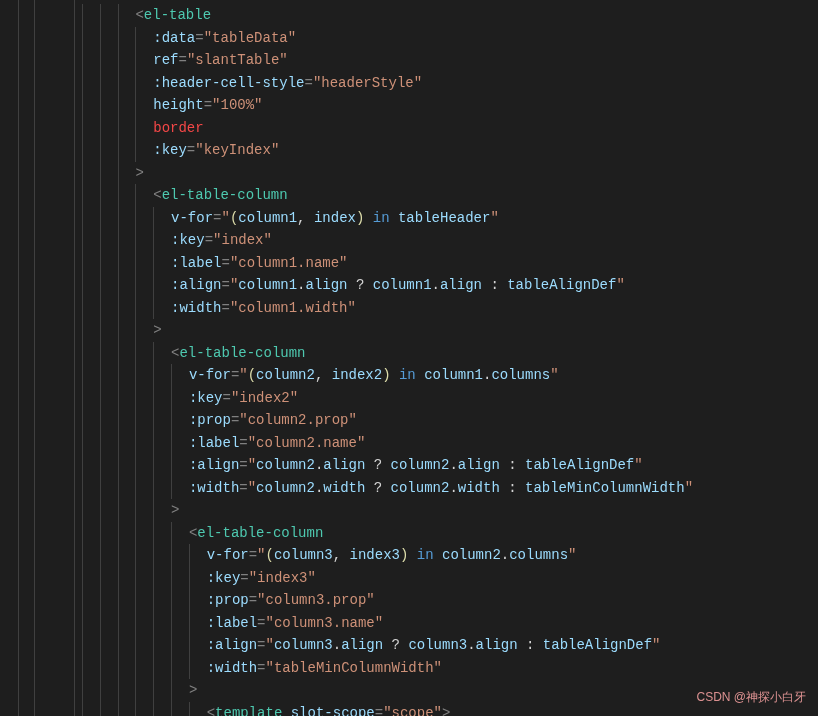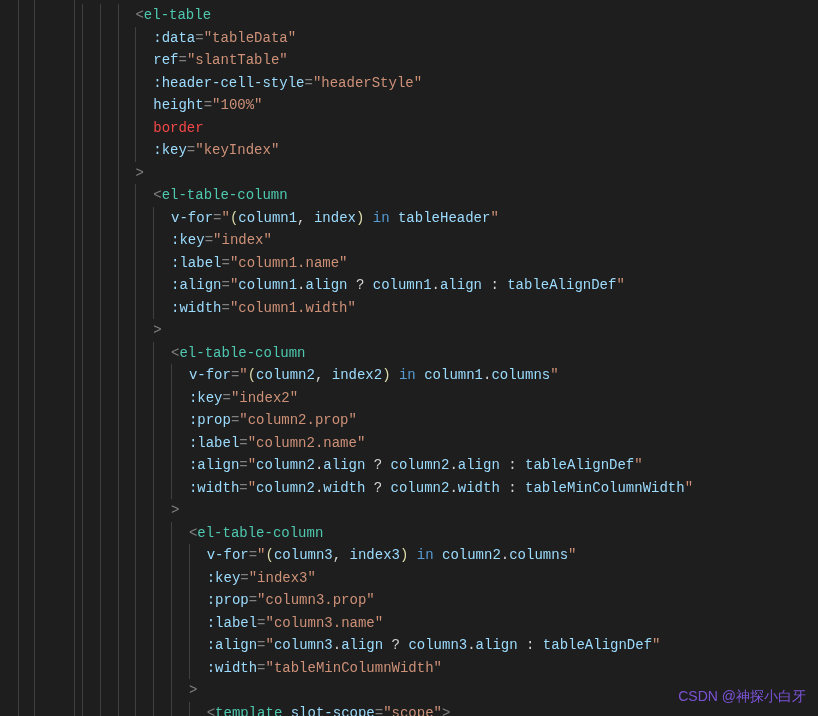--- a/index.html
+++ b/index.html
@@ -48,22 +48,22 @@
 .k  { color: #569cd6; }      
 .v  { color: #9cdcfe; }      
 .y  { color: #dcdcaa; }      
 .r  { color: #f44747; }      
 .d  { color: #d4d4d4; }
 
 .watermark {
   position: absolute;
   right: 12px;
   bottom: 10px;
-  color: #8b5cf6;
-  font-size: 14px;
+  color: #fca5a5;
+  font-size: 12px;
   opacity: 0.85;
   font-family: "Microsoft YaHei", sans-serif;
   margin-top: 12px;
 }
 </style>
 </head>
 <body>
 
 <div class="gutter">
   <div class="fold-guide" style="left:18px"></div>

